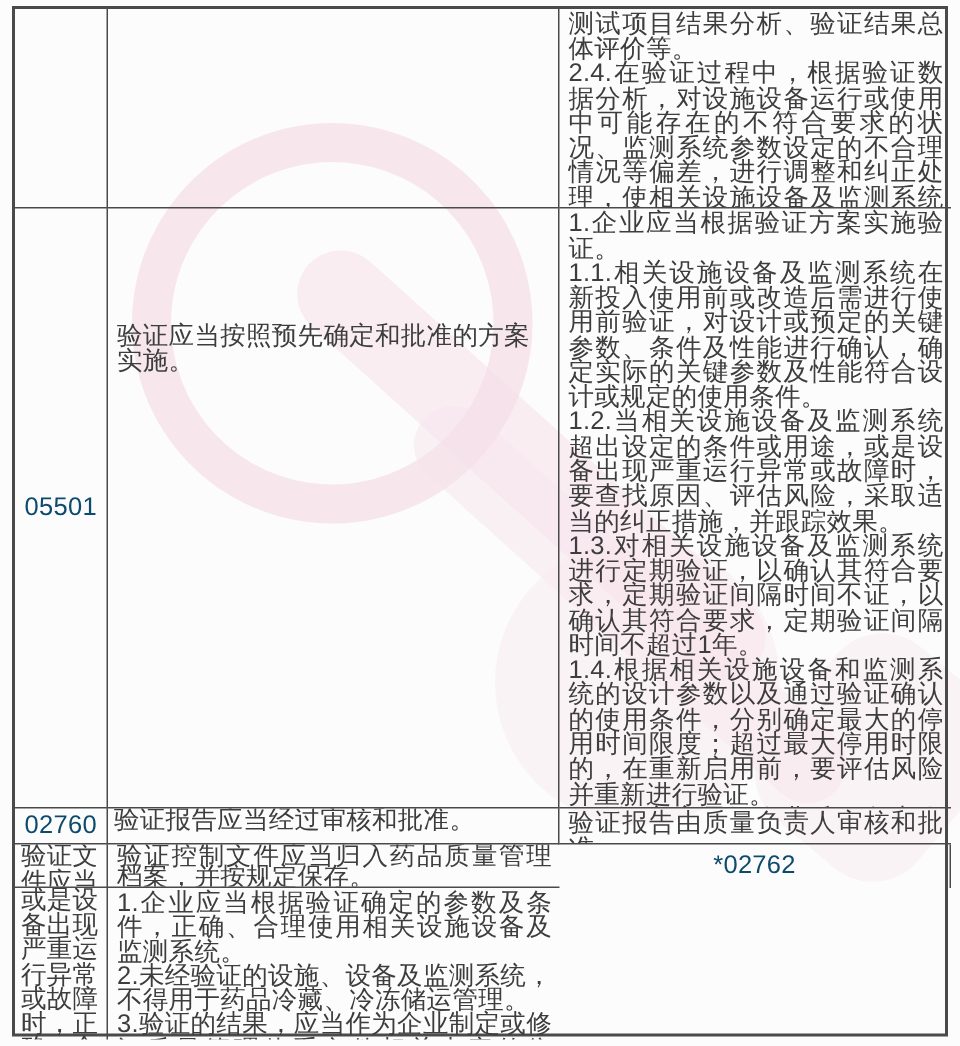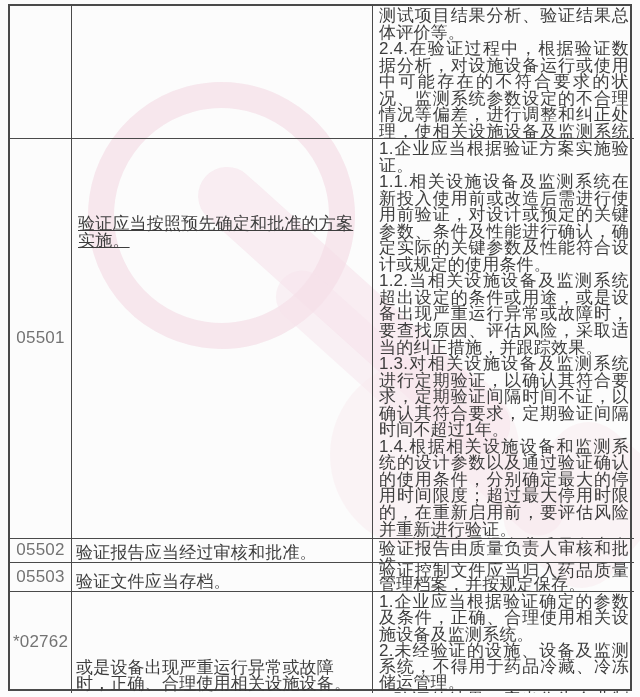--- a/index.html
+++ b/index.html
@@ -64,30 +64,29 @@
     overflow:hidden;
     font-size:17px;
     line-height:16.55px;
     letter-spacing:0.2px;
   }
   .cell.last-col{border-right:none;}
   .cell.last-row{border-bottom:none;}
 
   .code-cell{
     display:flex;align-items:center;justify-content:center;
-    color:#737373;
+    color:#0c4a6e;
     font-family:"Liberation Sans","DejaVu Sans",sans-serif;
   }
   .item-cell{
     padding:0 6px;
     white-space:pre-line;
-    text-decoration:underline;
   }
   .item-top-pad{padding-top:77px;}
-  .item-center{display:flex;align-items:flex-end;padding:0 4px;}
+  .item-center{display:flex;align-items:flex-start;padding:0 4px;}
   .item-center > span{display:block;white-space:pre-line;}
   .details-cell{
     padding:2px 5px 0 6px;
     white-space:pre-line;
     text-align:justify;
   }
   .details-tight{line-height:14.4px;padding-top:1px;}
   .details-row5{line-height:16.3px;padding-top:2px;}
 </style>
 </head>
@@ -115,27 +114,26 @@
     <div class="cell item-cell item-top-pad">验证应当按照预先确定和批准的方案实施。</div>
     <div class="cell details-cell last-col">1.企业应当根据验证方案实施验证。
 1.1.相关设施设备及监测系统在新投入使用前或改造后需进行使用前验证，对设计或预定的关键参数、条件及性能进行确认，确定实际的关键参数及性能符合设计或规定的使用条件。
 1.2.当相关设施设备及监测系统超出设定的条件或用途，或是设备出现严重运行异常或故障时，要查找原因、评估风险，采取适当的纠正措施，并跟踪效果。
 1.3.对相关设施设备及监测系统进行定期验证，以确认其符合要求，定期验证间隔时间不证，以确认其符合要求，定期验证间隔时间不超过1年。
 1.4.根据相关设施设备和监测系统的设计参数以及通过验证确认的使用条件，分别确定最大的停用时间限度；超过最大停用时限的，在重新启用前，要评估风险并重新进行验证。
 2.验证方案需经企业质量负责人审核并批准后，方可实施。
 3.应当确保所有验证数据的真实、完整、有效、可追溯。
 4.企业可与具备相应能力的第三方机构共同实施验证工作，企业应当确保验证实施的全过程符合《规范》及附录5的相关要求。</div>
 
-    <div class="cell code-cell">05502</div>
+    <div class="cell code-cell">02760</div>
     <div class="cell item-center">
         <span>验证报告应当经过审核和批准。</span>
       </div>
     <div class="cell details-cell last-col">验证报告由质量负责人审核和批准。</div>
 
-    <div class="cell code-cell">05503</div>
     <div class="cell item-center">
         <span>验证文件应当存档。</span>
       </div>
     <div class="cell details-cell details-tight last-col">验证控制文件应当归入药品质量管理档案，并按规定保存。</div>
 
     <div class="cell code-cell last-row">*02762</div>
     <div class="cell item-center last-row">
         <span>或是设备出现严重运行异常或故障时，正确、合理使用相关设施设备。</span>
       </div>
     <div class="cell details-cell details-row5 last-col last-row">1.企业应当根据验证确定的参数及条件，正确、合理使用相关设施设备及监测系统。

